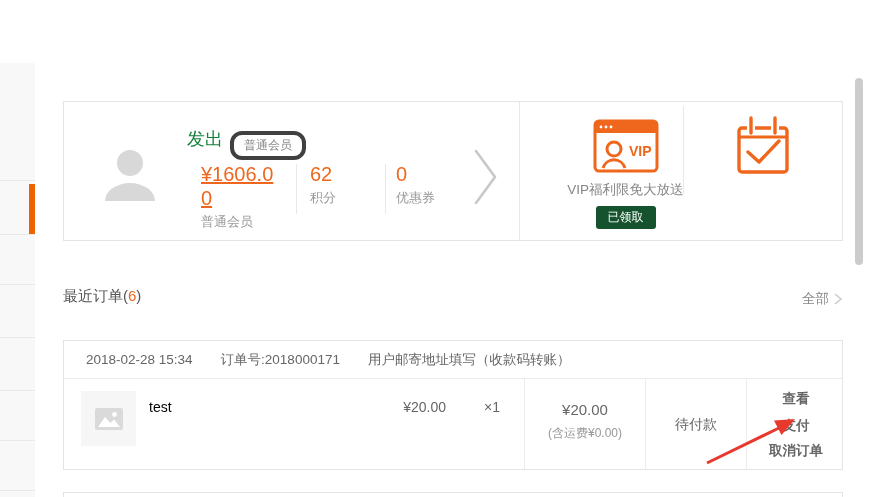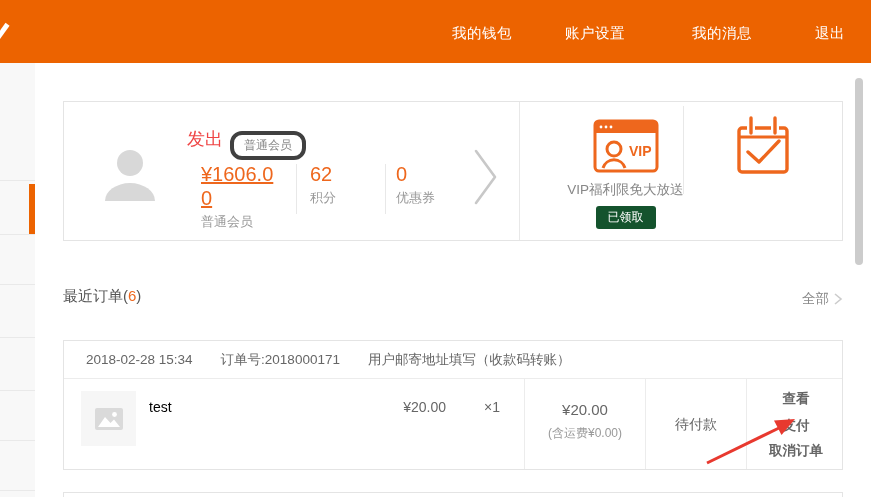--- a/index.html
+++ b/index.html
@@ -14,21 +14,21 @@
   
   .sidebar{position:absolute;left:0;top:63px;width:35px;height:434px;background:#f8f8f8;}
   .side-line{position:absolute;left:0;width:35px;height:1px;background:#e9e9e9;}
   .side-active{position:absolute;left:29px;top:121px;width:6px;height:50px;background:#ec6300;}
 
   
   .card{position:absolute;background:#fff;border:1px solid #e4e4e4;}
   .user-card{left:63px;top:101px;width:778px;height:138px;}
 
   .avatar{position:absolute;left:37px;top:41px;width:58px;height:58px;}
-  .uname{position:absolute;left:123px;top:25px;font-size:18px;color:#ef4444;text-align:center;}
+  .uname{position:absolute;left:123px;top:25px;font-size:18px;color:#15803d;text-align:center;}
   .ubadge{position:absolute;left:166px;top:29px;font-size:12px;color:#888;border:4px solid #404040;border-radius:12px;padding:2px 10px;white-space:nowrap;}
 
   .stat{position:absolute;top:60px;}
   .stat .num{font-size:20px;color:#ee671d;line-height:24px;}
   .stat .lbl{font-size:13px;color:#999;margin-top:3px;white-space:nowrap;}
   .stat-balance{left:137px;}
   .stat-balance .num{width:76px;word-break:break-all;text-decoration:underline;}
   .stat-points{left:246px;}
   .stat-coupons{left:332px;}
   .vdiv{position:absolute;top:62px;width:1px;height:50px;background:#e8e8e8;}
@@ -65,27 +65,20 @@
   .arrow-annot{position:absolute;left:695px;top:408px;pointer-events:none;}
   .next-card{position:absolute;left:63px;top:492px;width:778px;height:20px;background:#fff;border:1px solid #e4e4e4;}
 
   .scroll-thumb{position:absolute;left:855px;top:78px;width:8px;height:187px;background:#ccc;border-radius:4px;cursor:pointer;}
 </style>
 </head>
 <body>
 
 <div class="stage">
 
-  <div class="hdr">
-    <div class="logo-frag"></div>
-    <div class="nav-item" style="left:452px">我的钱包</div>
-    <div class="nav-item" style="left:565px">账户设置</div>
-    <div class="nav-item" style="left:692px">我的消息</div>
-    <div class="nav-item" style="left:815px">退出</div>
-  </div>
 
   <div class="sidebar">
     <div class="side-line" style="top:117px"></div>
     <div class="side-line" style="top:171px"></div>
     <div class="side-line" style="top:221px"></div>
     <div class="side-line" style="top:274px"></div>
     <div class="side-line" style="top:327px"></div>
     <div class="side-line" style="top:377px"></div>
     <div class="side-line" style="top:427px"></div>
     <div class="side-active"></div>

